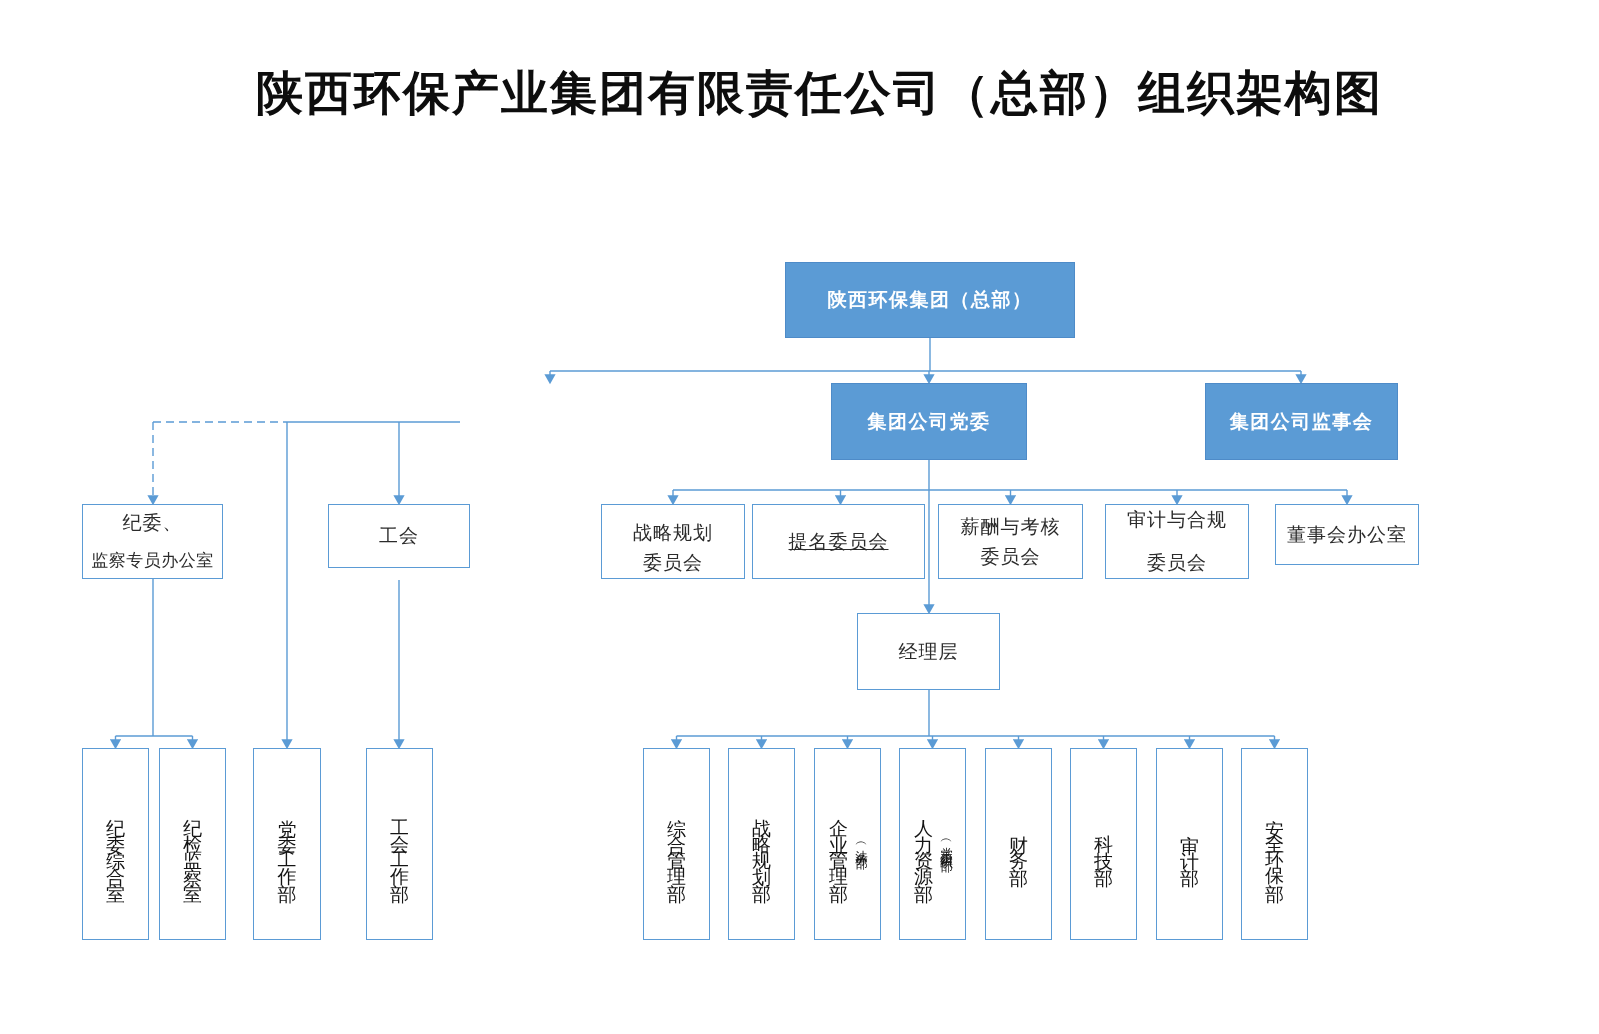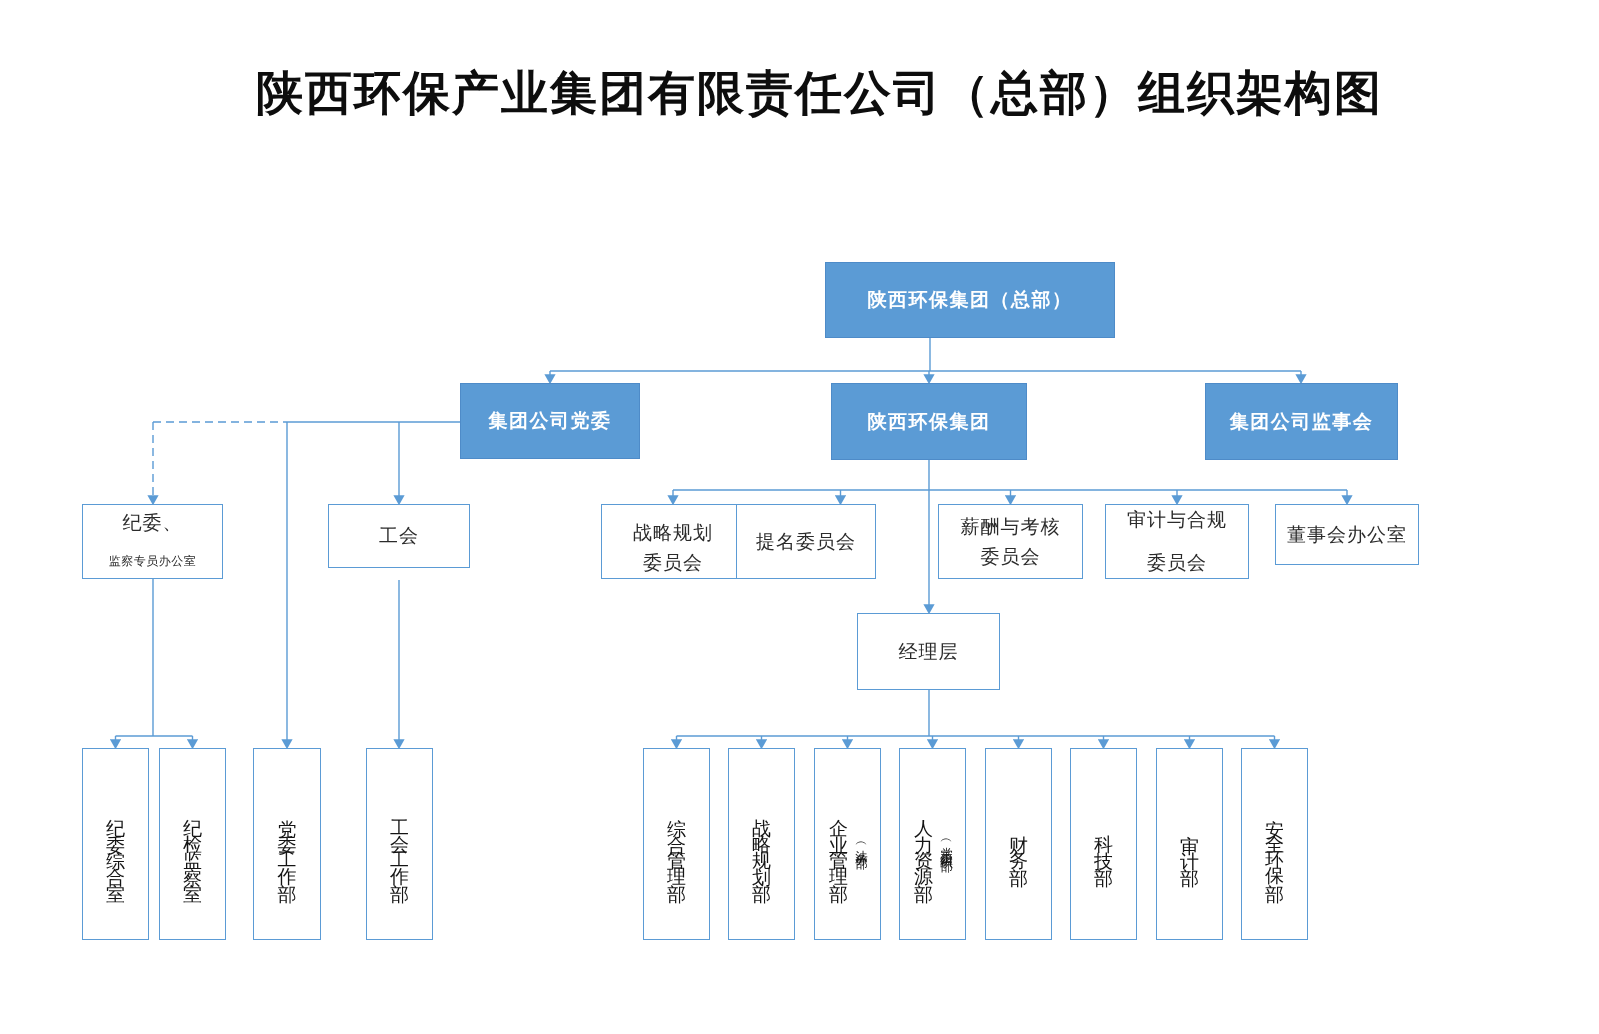--- a/index.html
+++ b/index.html
@@ -18,21 +18,21 @@
     background:#5B9BD5;border:1px solid #4e8bc8;color:#ffffff;
     font-size:19px;font-weight:bold;letter-spacing:1.5px;white-space:nowrap;
   }
   .wbox{
     background:#ffffff;border:1.5px solid #5B9BD5;color:#2b2b2b;
     flex-direction:column;font-size:19px;line-height:30px;letter-spacing:1px;white-space:nowrap;
   }
   .wbox .line:empty{display:none;}
   .jiwei{justify-content:space-evenly;padding:3px 0;}
   .jiwei .l1{font-size:19px;letter-spacing:1px;}
-  .jiwei .l2{font-size:12px;letter-spacing:0.5px;margin-top:8px;}
+  .jiwei .l2{font-size:17px;letter-spacing:0.5px;margin-top:8px;}
   .vbox{
     background:#ffffff;border:1.5px solid #5B9BD5;
     flex-direction:row;align-items:center;justify-content:center;gap:1px;
   }
   .vtext{
     writing-mode:vertical-rl;text-orientation:upright;
     font-size:19px;letter-spacing:16px;color:#141414;
   }
   .vnote{
     writing-mode:vertical-rl;
@@ -100,39 +100,36 @@
         <path d="M115.5,736 V742" marker-end="url(#arr)"></path>
         <path d="M192.5,736 V742" marker-end="url(#arr)"></path>
       </g>
 
       <g>
         <path d="M399,580 V742" marker-end="url(#arr)"></path>
       </g>
     </g>
   </svg>
 
-  <div class="box bluebox" style="left:785px;top:262px;width:290px;height:76px;margin-left:40px;">
+  <div class="box bluebox" style="left:785px;top:262px;width:290px;height:76px;">
     <span>陕西环保集团（总部）</span>
   </div>
 
-  <div class="box bluebox" style="left:460px;top:383px;width:180px;height:76px;">
+  <div class="box bluebox" style="left:831px;top:383px;width:196px;height:77px;">
     <span>集团公司党委</span>
-  </div>
-  <div class="box bluebox" style="left:831px;top:383px;width:196px;height:77px;">
-    <span>陕西环保集团</span>
   </div>
   <div class="box bluebox" style="left:1205px;top:383px;width:193px;height:77px;">
     <span>集团公司监事会</span>
   </div>
 
   <div class="box wbox" style="left:601px;top:504px;width:144px;height:75px;justify-content:flex-end;">
     <span class="line">战略规划</span>
     <span class="line">委员会</span>
   </div>
-  <div class="box wbox" style="left:736px;top:504px;width:140px;height:75px;">
+  <div class="box wbox" style="left:752px;top:504px;width:173px;height:75px;text-decoration:underline;">
     <span class="line">提名委员会</span>
 
   </div>
   <div class="box wbox" style="left:938px;top:504px;width:145px;height:75px;">
     <span class="line">薪酬与考核</span>
     <span class="line">委员会</span>
   </div>
   <div class="box wbox" style="left:1105px;top:504px;width:144px;height:75px;justify-content:space-between;">
     <span class="line">审计与合规</span>
     <span class="line">委员会</span>

